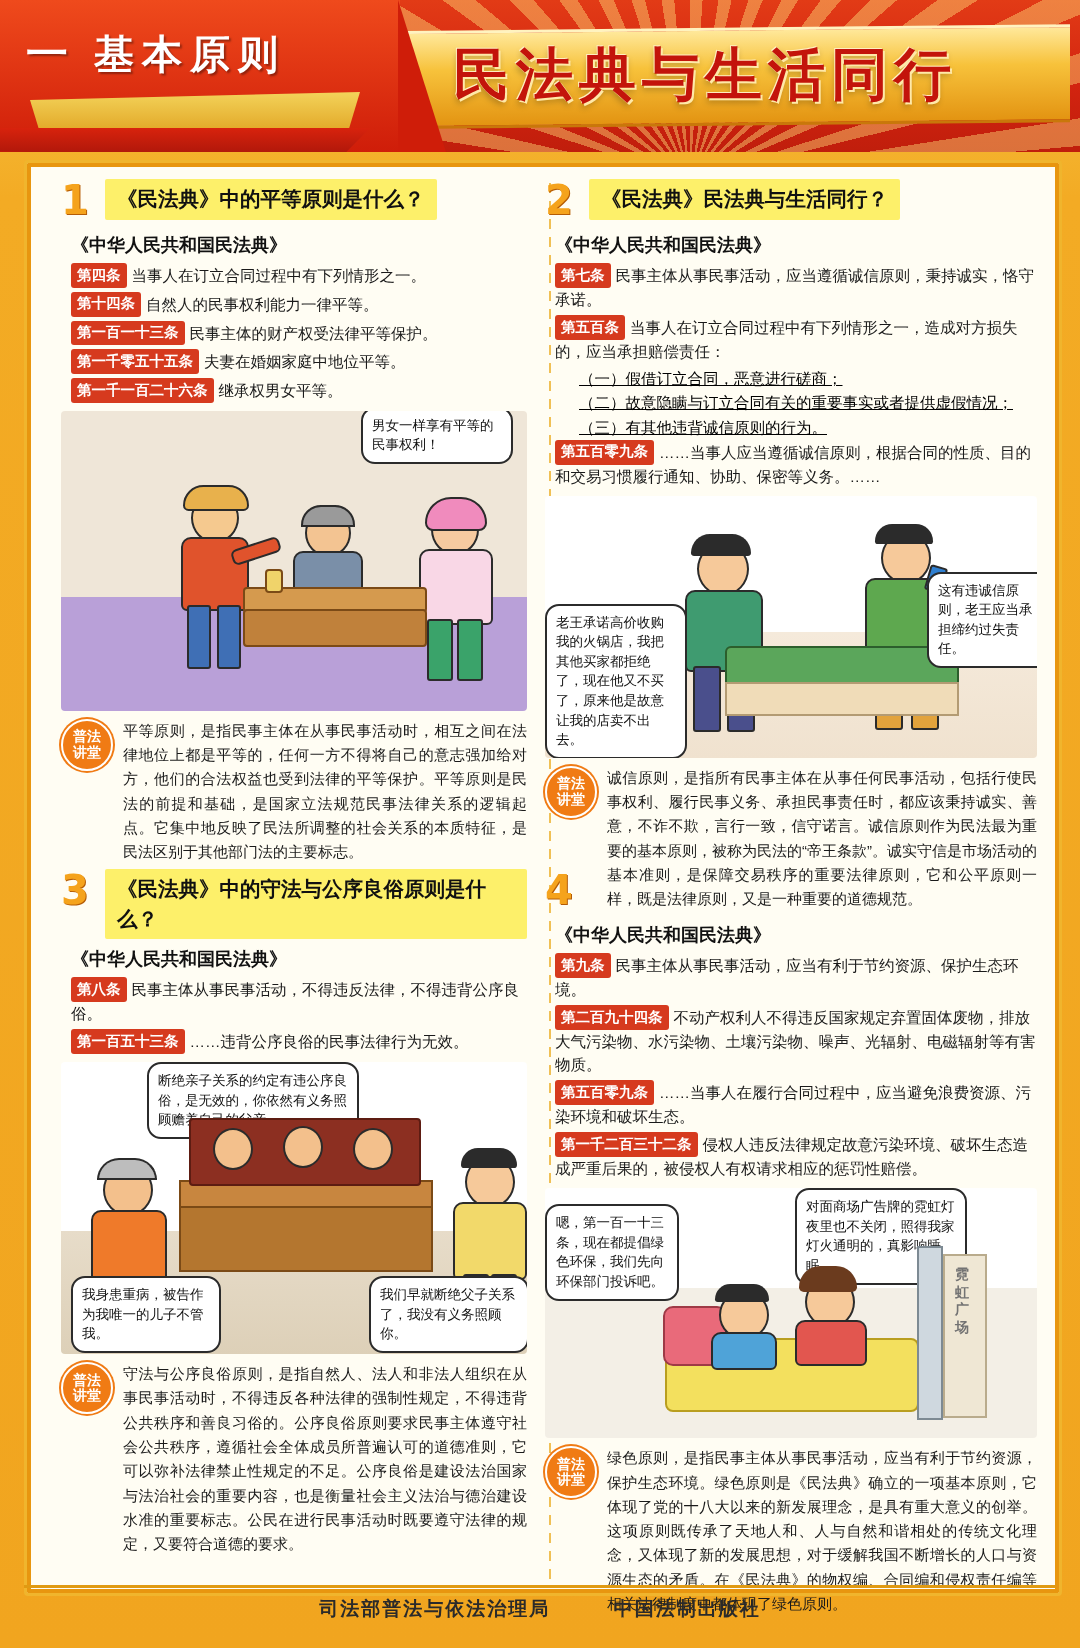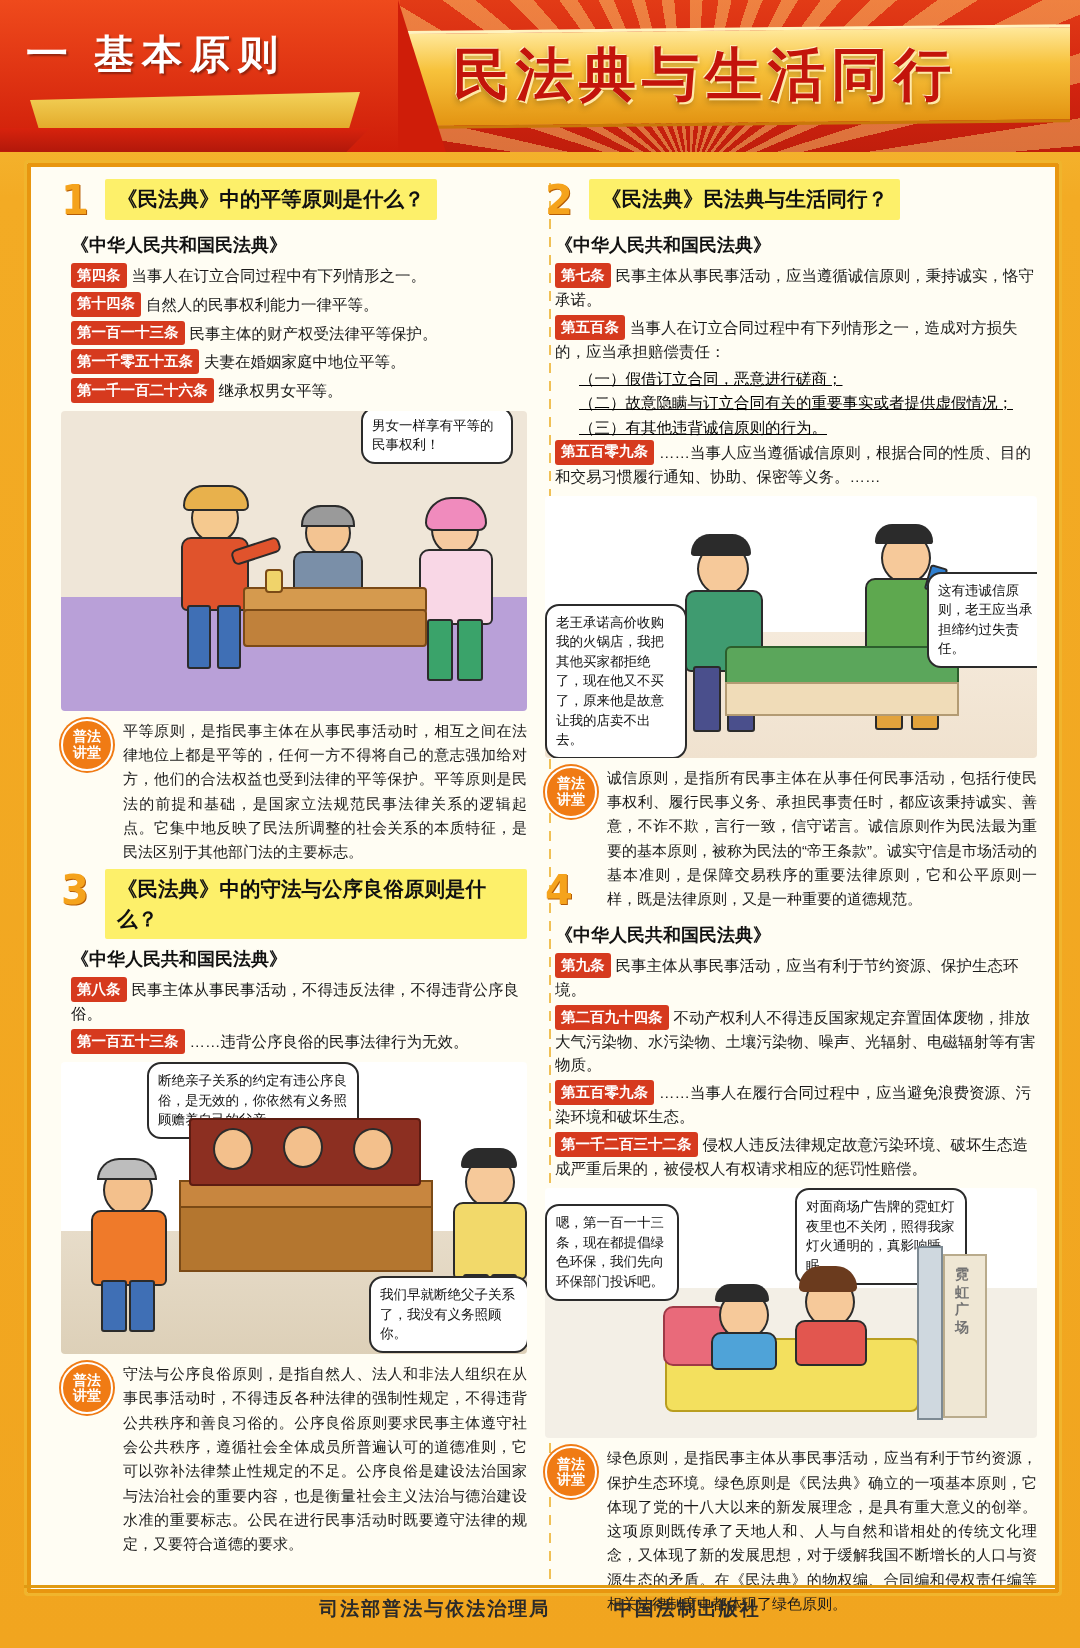--- a/index.html
+++ b/index.html
@@ -329,20 +329,21 @@
           <div style="position:absolute;left:292px;top:66px;width:36px;height:38px;border-radius:50%;background:#f3c08c;border:2px solid #2b2b2b;"></div>
 
           <div class="fig" style="left:386px;top:88px;width:82px;height:180px;">
             <div class="head" style="left:18px;top:6px;width:46px;height:48px;background:#f6c99a;border:2px solid #2b2b2b;"></div>
             <div style="position:absolute;left:14px;top:-2px;width:56px;height:20px;background:#2b2b2b;border-radius:22px 22px 4px 4px;"></div>
             <div class="body" style="left:6px;top:52px;width:70px;height:74px;background:#f2d96a;border:2px solid #2b2b2b;"></div>
             <div class="leg" style="left:16px;top:124px;width:22px;height:54px;background:#8f6f4f;border:2px solid #2b2b2b;"></div>
             <div class="leg" style="left:44px;top:124px;width:22px;height:54px;background:#8f6f4f;border:2px solid #2b2b2b;"></div>
           </div>
 
+          <div class="bubble" style="left:10px;top:214px;width:128px;">我身患重病，被告作为我唯一的儿子不管我。</div>
           <div class="bubble" style="left:308px;top:214px;width:138px;">我们早就断绝父子关系了，我没有义务照顾你。</div>
         </div>
 
         <div class="explain-wrap">
           <div class="badge">
             <span>普法</span>
               <span>讲堂</span>
           </div>
           <div class="explain">守法与公序良俗原则，是指自然人、法人和非法人组织在从事民事活动时，不得违反各种法律的强制性规定，不得违背公共秩序和善良习俗的。公序良俗原则要求民事主体遵守社会公共秩序，遵循社会全体成员所普遍认可的道德准则，它可以弥补法律禁止性规定的不足。公序良俗是建设法治国家与法治社会的重要内容，也是衡量社会主义法治与德治建设水准的重要标志。公民在进行民事活动时既要遵守法律的规定，又要符合道德的要求。</div>
         </div>

